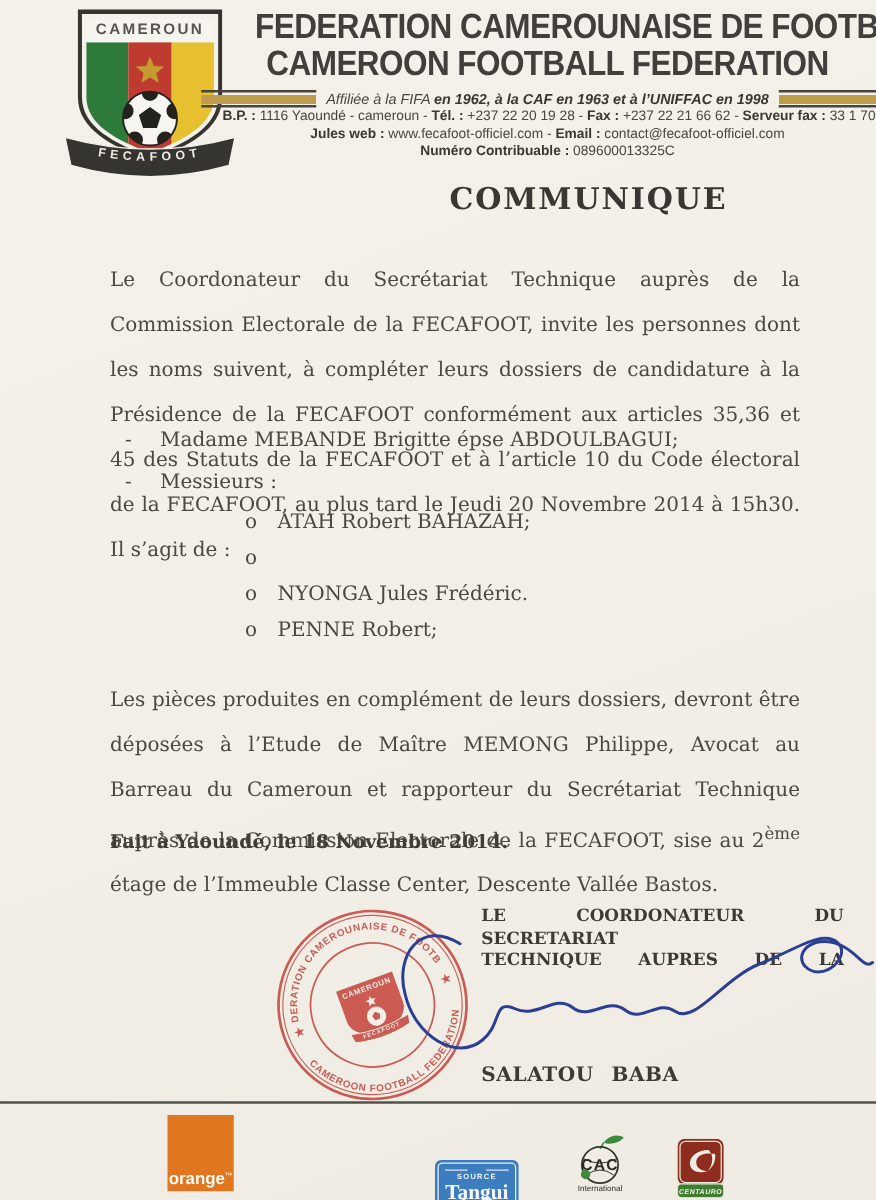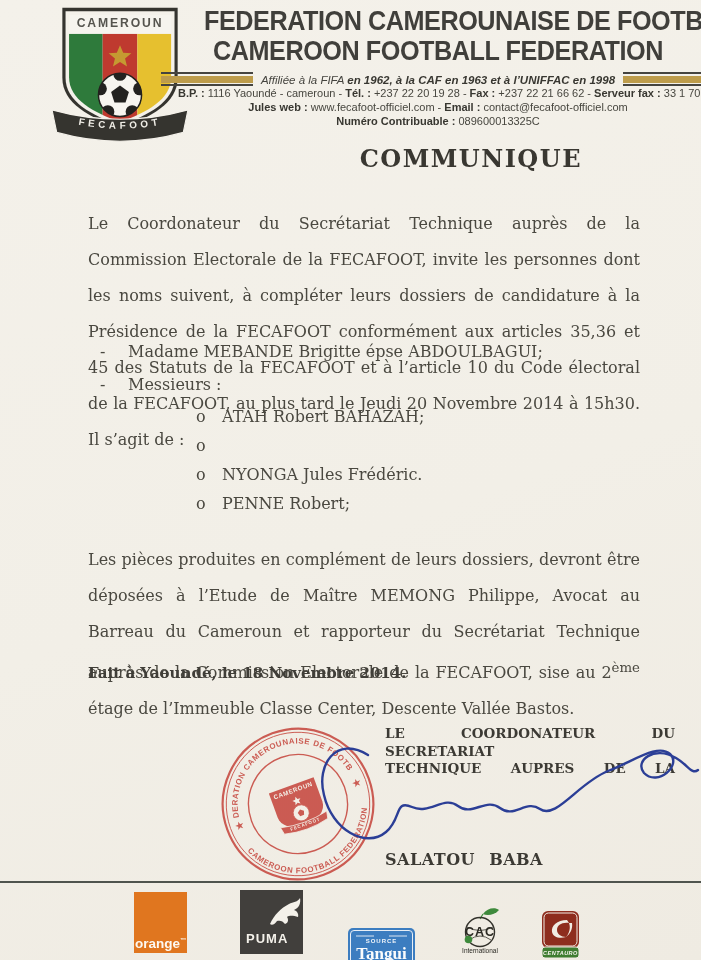--- a/index.html
+++ b/index.html
@@ -197,27 +197,20 @@
   </svg>
 
   <div class="sig-name">SALATOU BABA</div>
 
   <div class="foot-rule"></div>
 
   <div class="sponsor lg-orange">
     <span class="otxt"><span>orange</span><sup>™</sup></span>
   </div>
 
-  <div class="sponsor lg-puma">
-    <svg width="63" height="64" viewBox="0 0 63 64">
-      <path fill="#f4f1ea" d="M30,34 C34,25 41,18 49,14 C53,12 58,12 60,8 C61,13 59,18 54,20
-        C57,21 59,24 58,27 C54,26 50,25 47,27 C49,30 48,33 45,34 C43,31 40,30 37,31 C35,34 32,36 30,34 Z"></path>
-    </svg>
-    <span class="ptxt">PUMA</span>
-  </div>
 
   <div class="sponsor lg-tangui">
     <svg width="67" height="49" viewBox="0 0 67 49">
       <rect x="0" y="0" width="67" height="49" rx="5" fill="#3c7dc0"></rect>
       <rect x="2.5" y="2.5" width="62" height="44" rx="3.5" fill="none" stroke="#e8eef5" stroke-width="1"></rect>
       <line x1="8" y1="8" x2="26" y2="8" stroke="#dce7f2" stroke-width="1"></line>
       <line x1="41" y1="8" x2="59" y2="8" stroke="#dce7f2" stroke-width="1"></line>
       <text x="33.5" y="15" text-anchor="middle" font-family="Liberation Sans, sans-serif" font-size="6" font-weight="bold" letter-spacing="1" fill="#f2f6fa">SOURCE</text>
       <text x="33.5" y="31" text-anchor="middle" font-family="Liberation Serif, serif" font-size="17" font-weight="bold" fill="#fbfcfd">Tangui</text>
       <polyline points="12,42 23,32 32,40 42,30 55,42" fill="none" stroke="#eef3f8" stroke-width="2.5"></polyline>

